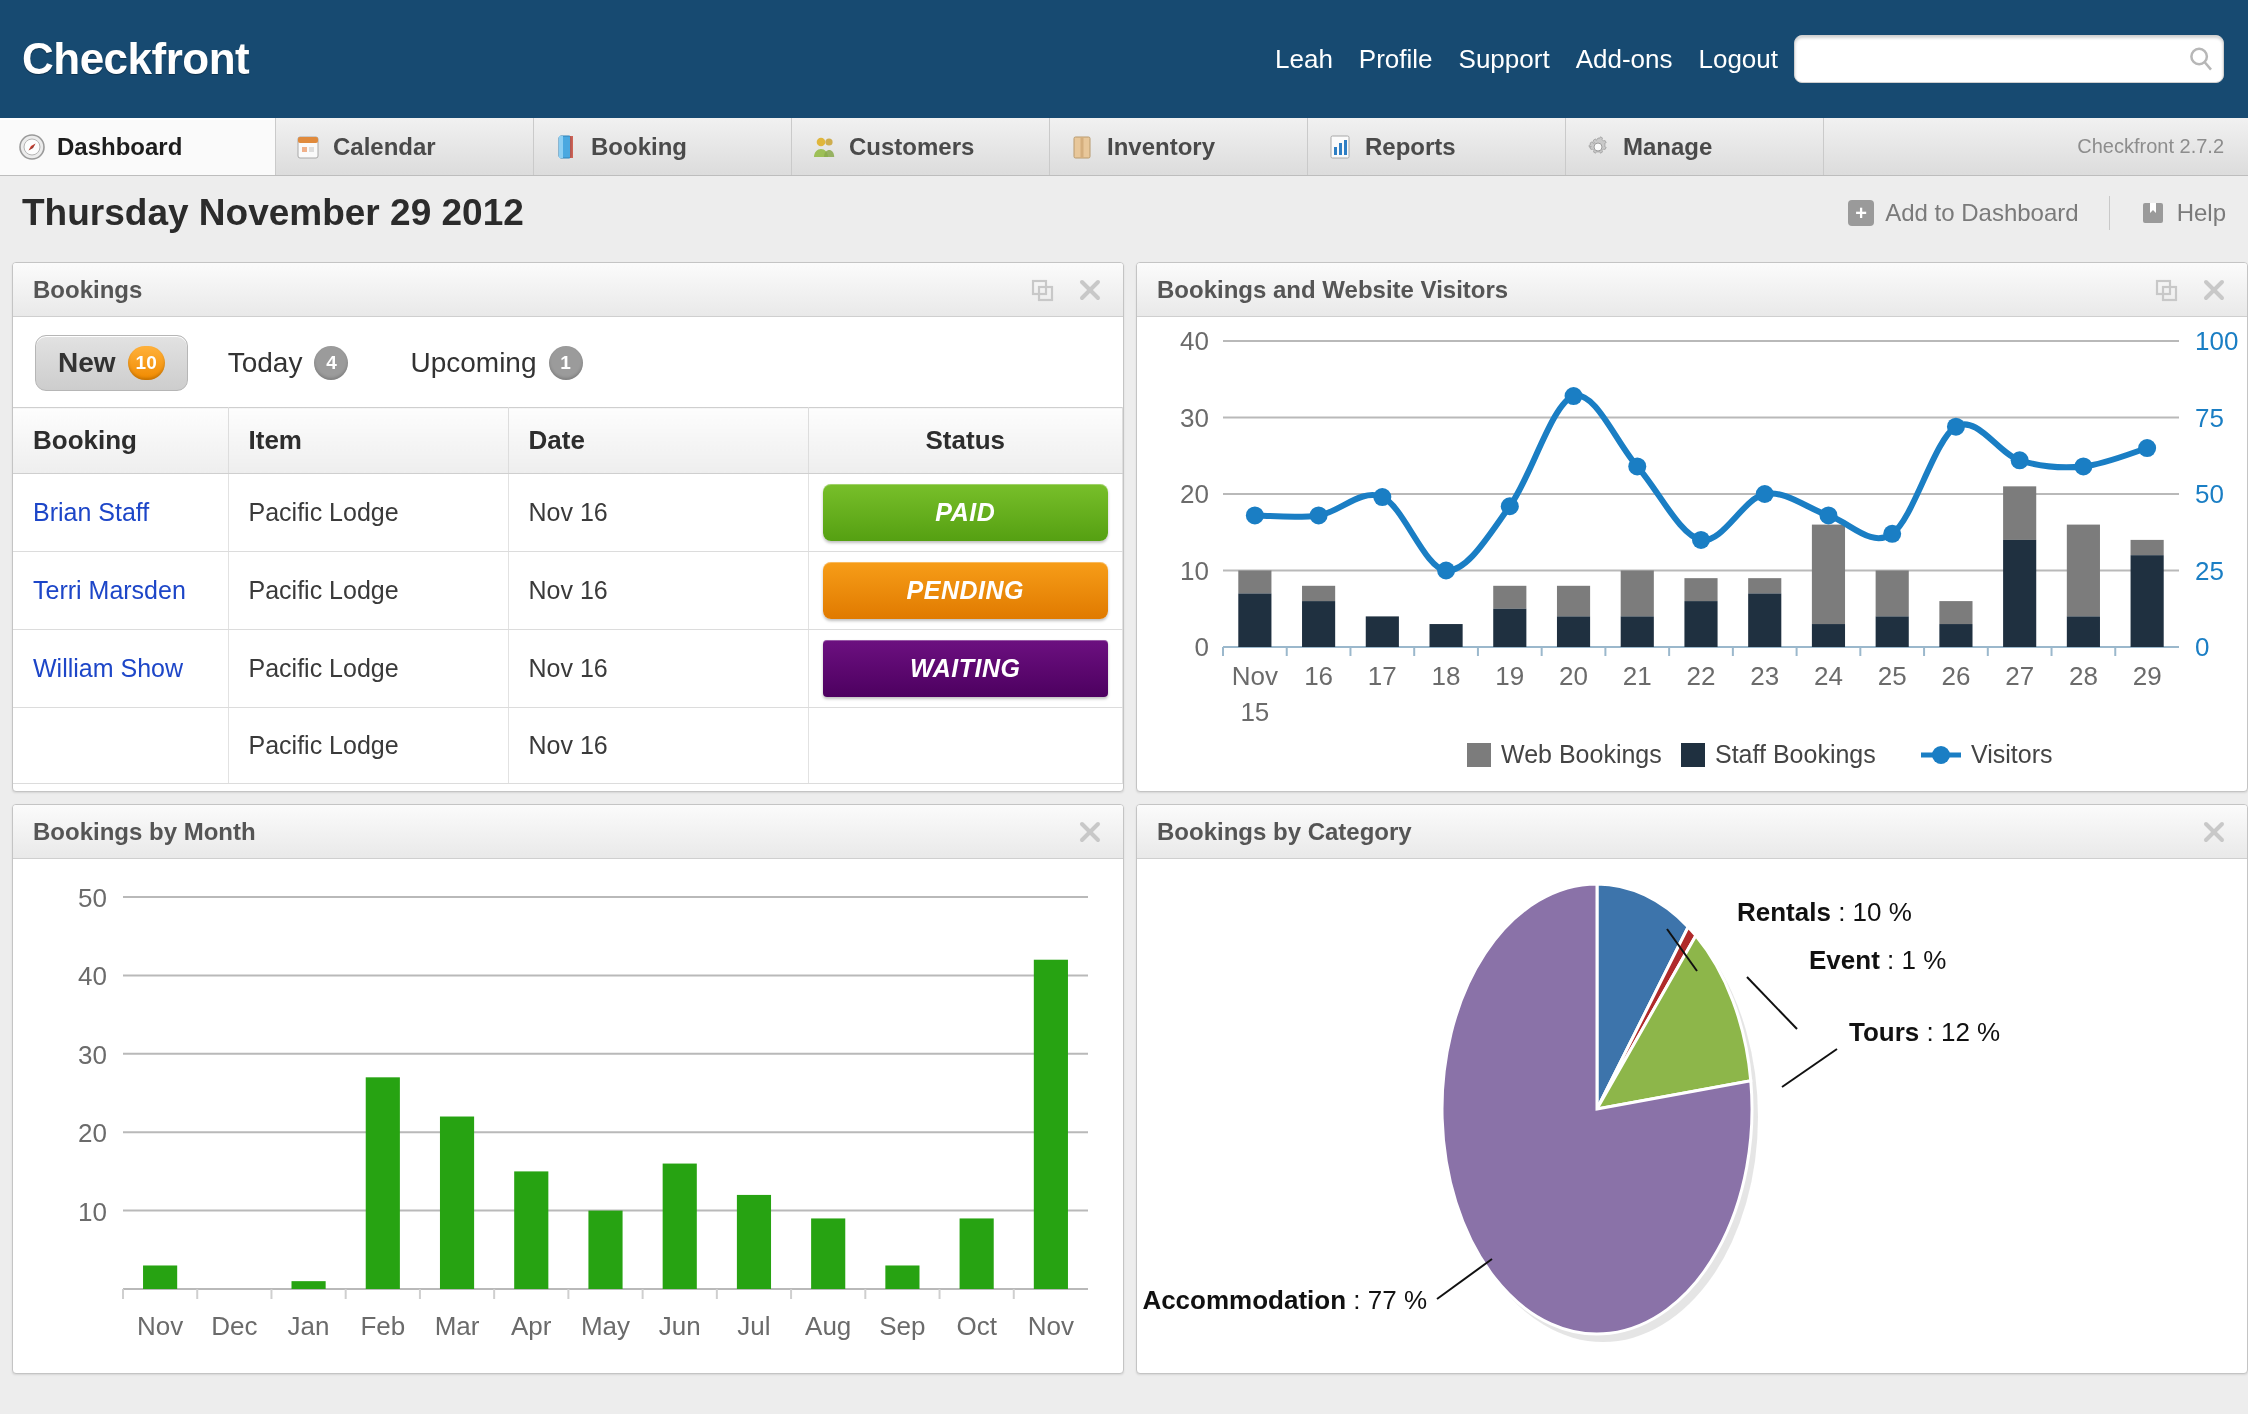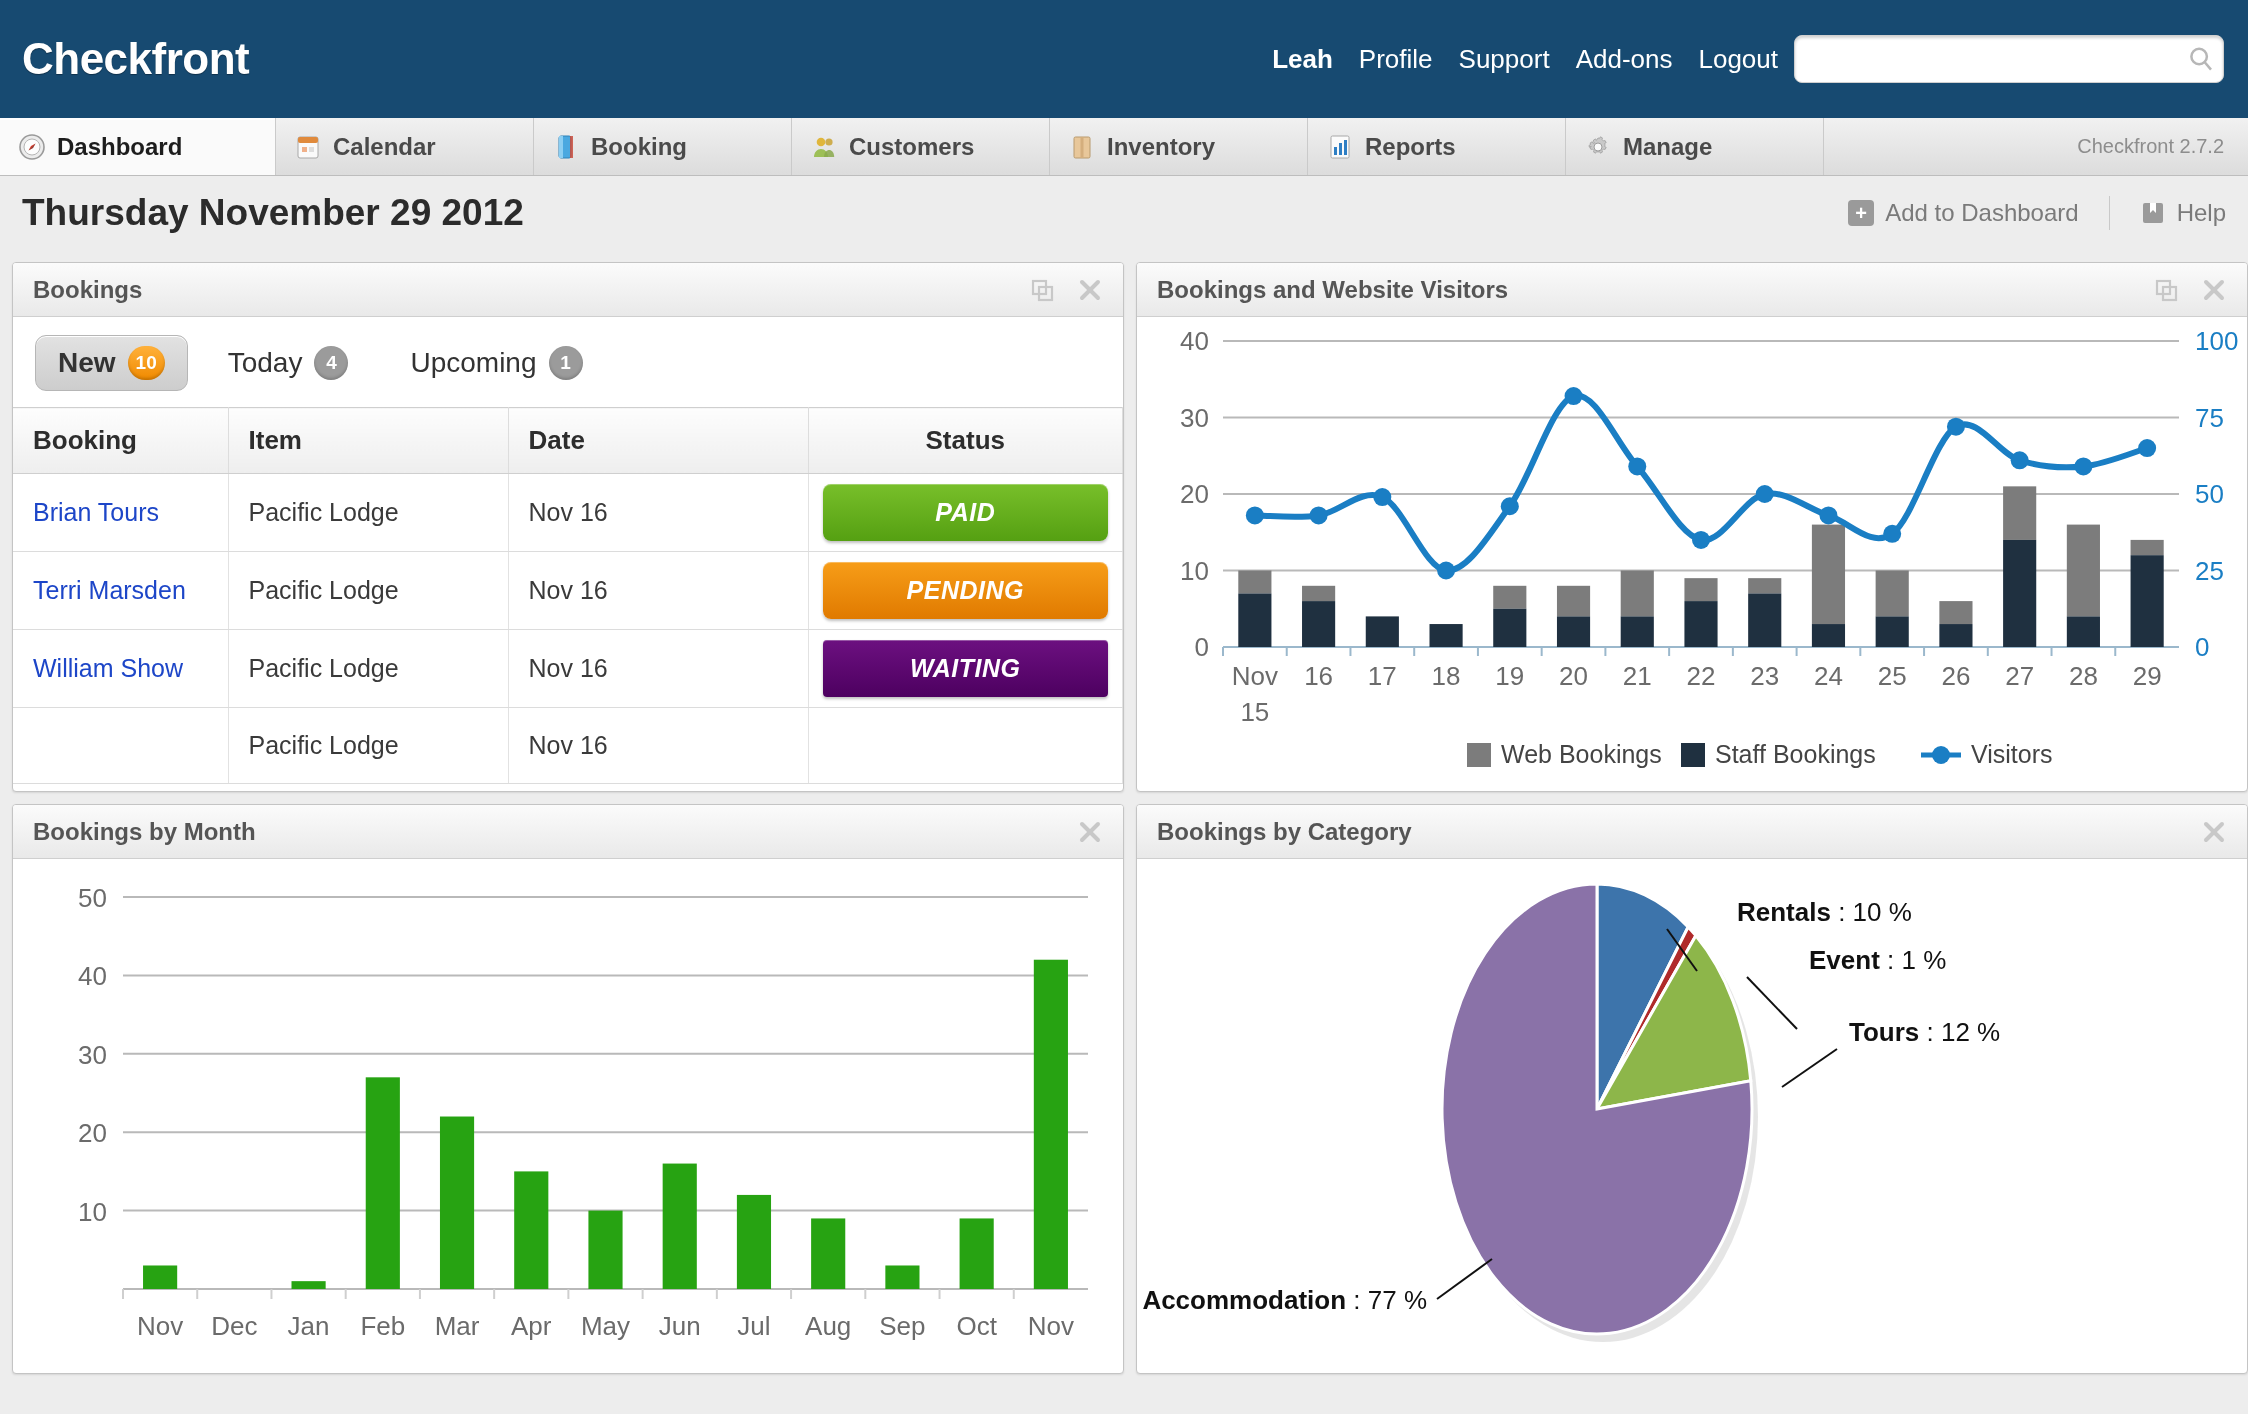--- a/index.html
+++ b/index.html
@@ -21,21 +21,21 @@
     margin-left: 22px; letter-spacing: -0.5px;
     text-shadow: 0 1px 1px rgba(0,0,0,.35);
   }
   .topnav {
     position: absolute; right: 470px; top: 50%; transform: translateY(-50%);
     display: flex; align-items: center; gap: 26px;
   }
   .topnav a {
     color: #ffffff; font-size: 26px; text-decoration: none; white-space: nowrap;
   }
-  .topnav a.user { font-weight: bold; }
+  .topnav a.user { font-weight: normal; }
   .searchwrap {
     position: absolute; right: 24px; top: 50%; transform: translateY(-50%);
     width: 430px; height: 48px; background: #fff;
     border-radius: 8px; border: 1px solid #cfcfcf;
     box-shadow: inset 0 2px 3px rgba(0,0,0,.18);
     display: flex; align-items: center;
   }
   .searchwrap input {
     flex: 1; border: 0; outline: none; height: 100%;
     background: transparent; font-size: 22px; padding: 0 14px;
@@ -337,21 +337,21 @@
           <thead>
             <tr>
               <th style="width:215px">Booking</th>
               <th style="width:280px">Item</th>
               <th style="width:300px">Date</th>
               <th class="c">Status</th>
             </tr>
           </thead>
           <tbody>
             <tr>
-              <td class="name"><a href="#">Brian Tours</a></td>
+              <td class="name"><a href="#">Brian Staff</a></td>
               <td>Pacific Lodge</td>
               <td>Nov 16</td>
               <td class="status">
                   <span class="pill paid">PAID</span>
                 </td>
             </tr>
             <tr>
               <td class="name"><a href="#">Terri Marsden</a></td>
               <td>Pacific Lodge</td>
               <td>Nov 16</td>

